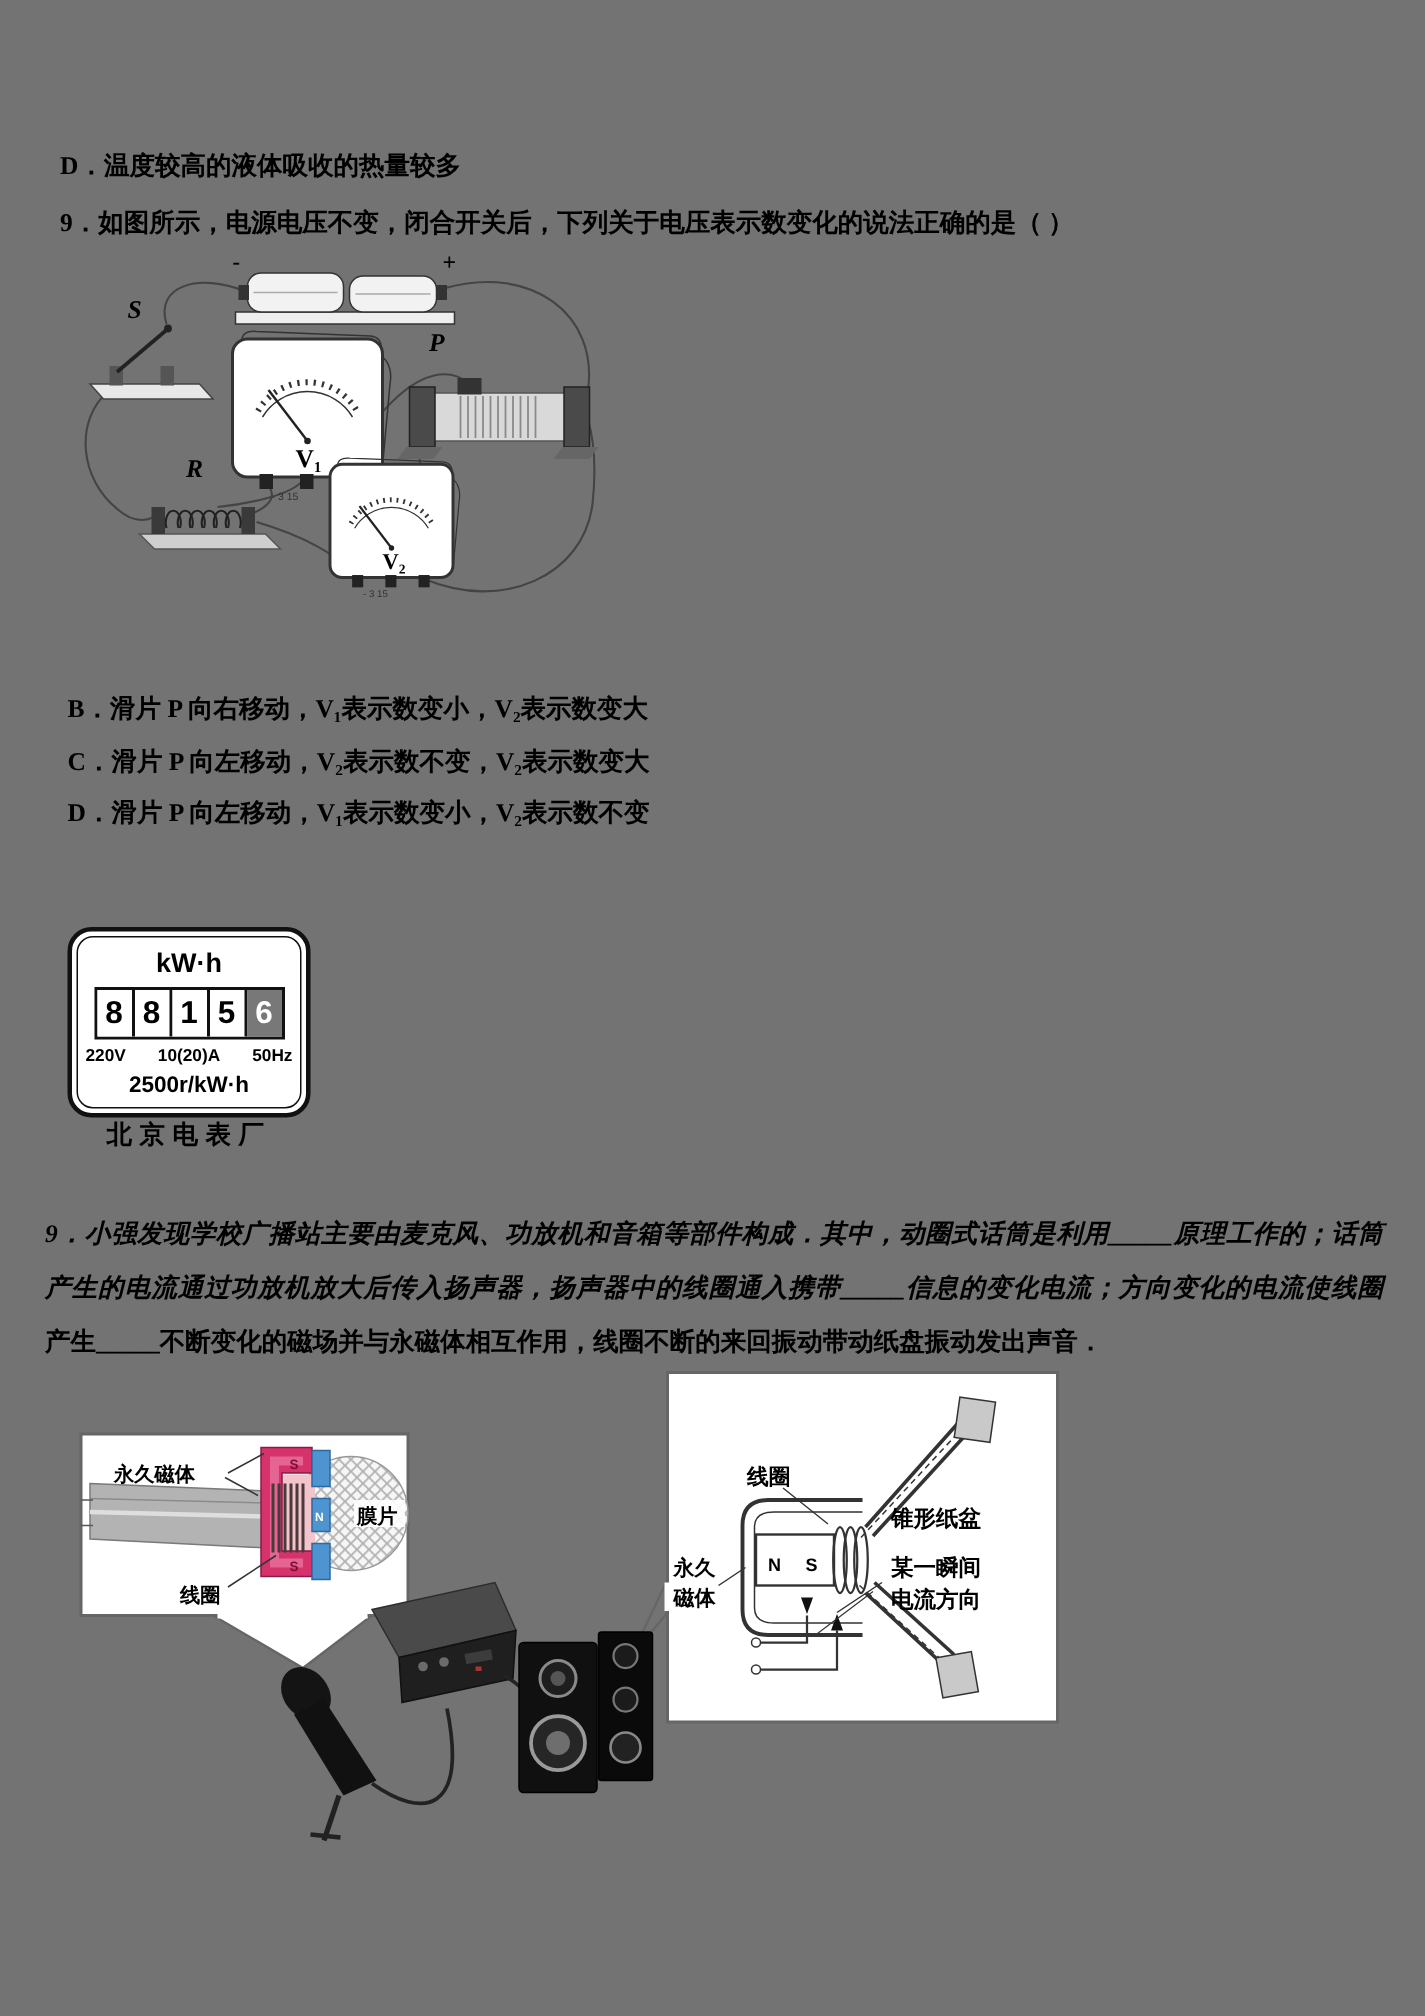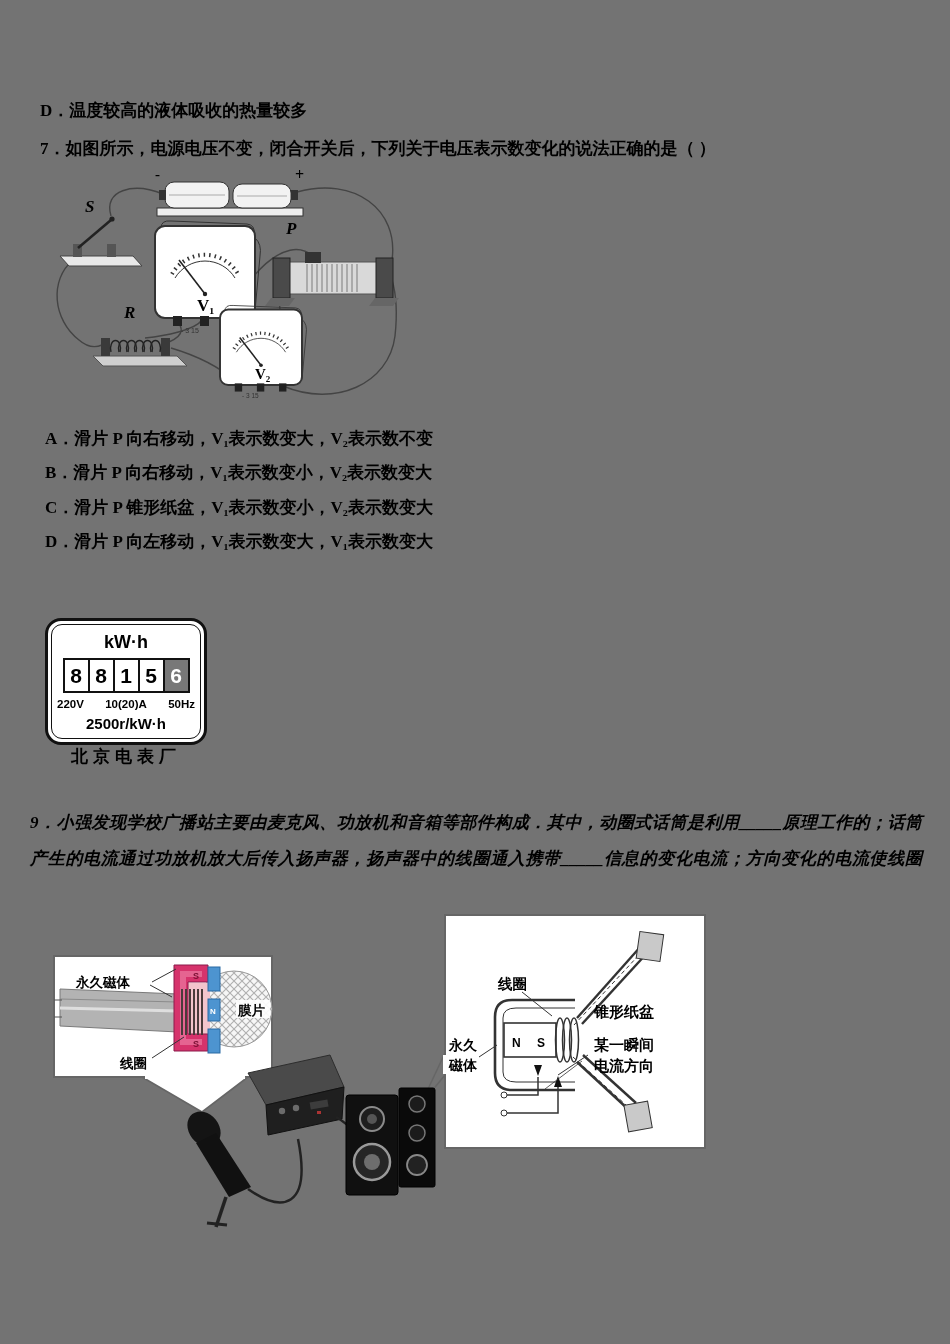--- a/index.html
+++ b/index.html
@@ -26,21 +26,21 @@
   .factory{font-size:17px;font-weight:bold;letter-spacing:5px;margin-top:9px;}
   svg text{font-family:"Liberation Sans","DejaVu Sans",sans-serif;}
   svg text.ser{font-family:"Liberation Serif","DejaVu Serif",serif;}
 </style>
 </head>
 <body>
 
 <div class="page">
 
   <div class="tline" style="left:40px;top:100px">D．温度较高的液体吸收的热量较多</div>
-  <div class="tline" style="left:40px;top:138px">7．如图所示，电源电压不变，闭合开关后，下列关于电压表示数变化的说法正确的是（ ）</div>
+  <div class="tline" style="left:40px;top:138px">9．如图所示，电源电压不变，闭合开关后，下列关于电压表示数变化的说法正确的是（ ）</div>
 
   <svg style="position:absolute;left:45px;top:168px" width="362" height="237" viewBox="0 0 362 237">
     <g stroke="#444" stroke-width="1.4" fill="none">
       <path d="M118,26 C88,14 58,22 66,48"></path>
       <path d="M28,92 C4,112 8,152 34,172 C42,179 50,180 57,177"></path>
       <path d="M124,174 C142,166 136,158 132,152"></path>
       <path d="M126,180 C160,190 178,202 192,214"></path>
       <path d="M252,24 C310,8 354,42 347,92"></path>
       <path d="M268,88 C240,64 198,112 185,149"></path>
       <path d="M234,128 C238,166 230,198 216,214"></path>
@@ -135,24 +135,23 @@
         <circle cx="50" cy="76" r="2.2" fill="#222"></circle>
         <rect x="18" y="98" width="9" height="10" fill="#222"></rect>
         <rect x="45" y="98" width="9" height="10" fill="#222"></rect>
         <rect x="72" y="98" width="9" height="10" fill="#222"></rect>
       </g>
       <text x="210" y="211" font-size="15" font-weight="bold" class="ser" fill="#000">V₂</text>
       <text x="197" y="230" font-size="6.5" fill="#333">-  3  15</text>
     </g>
   </svg>
 
-  <div class="tline" style="left:45px;top:428px">A．滑片 P 向右移动，V₁表示数变大，V₂表示数不变</div>
   <div class="tline" style="left:45px;top:462px">B．滑片 P 向右移动，V₁表示数变小，V₂表示数变大</div>
-  <div class="tline" style="left:45px;top:497px">C．滑片 P 锥形纸盆，V₁表示数变小，V₂表示数变大</div>
-  <div class="tline" style="left:45px;top:531px">D．滑片 P 向左移动，V₁表示数变大，V₁表示数变大</div>
+  <div class="tline" style="left:45px;top:497px">C．滑片 P 向左移动，V₂表示数不变，V₂表示数变大</div>
+  <div class="tline" style="left:45px;top:531px">D．滑片 P 向左移动，V₁表示数变小，V₂表示数不变</div>
 
 
   <div class="meter">
     <div class="meter-inner">
       <div class="meter-unit">kW·h</div>
       <div class="digits">
         <div class="digit">8</div>
         <div class="digit">8</div>
         <div class="digit">1</div>
         <div class="digit">5</div>
@@ -171,20 +170,21 @@
         <rect x="45" y="8" width="38" height="4" fill="#111"></rect>
         <line x1="90" y1="10" x2="110" y2="10" stroke="#111" stroke-width="2"></line>
         <polygon points="108,6 118,10 108,14" fill="#111"></polygon>
       </svg>
       <div class="factory">北京电表厂</div>
     </div>
   </div>
 
   <div class="q9line just" style="top:812px">9．小强发现学校广播站主要由麦克风、功放机和音箱等部件构成．其中，动圈式话筒是利用_____原理工作的；话筒</div>
   <div class="q9line just" style="top:848px">产生的电流通过功放机放大后传入扬声器，扬声器中的线圈通入携带_____信息的变化电流；方向变化的电流使线圈</div>
+  <div class="q9line" style="top:884px">产生_____不断变化的磁场并与永磁体相互作用，线圈不断的来回振动带动纸盘振动发出声音．</div>
 
   <svg style="position:absolute;left:30px;top:905px" width="690" height="335" viewBox="0 0 690 335">
     <defs>
       <pattern id="xh" width="8" height="8" patternUnits="userSpaceOnUse">
         <rect width="8" height="8" fill="#f6f6f6"></rect>
         <path d="M0,0 L8,8 M8,0 L0,8" stroke="#b0b0b0" stroke-width="1.1"></path>
       </pattern>
     </defs>
 
     <g>

